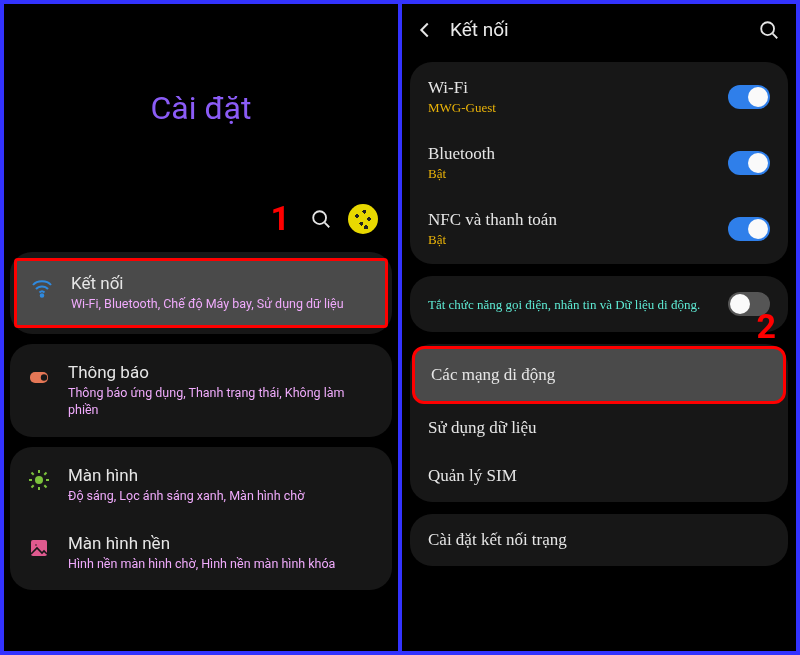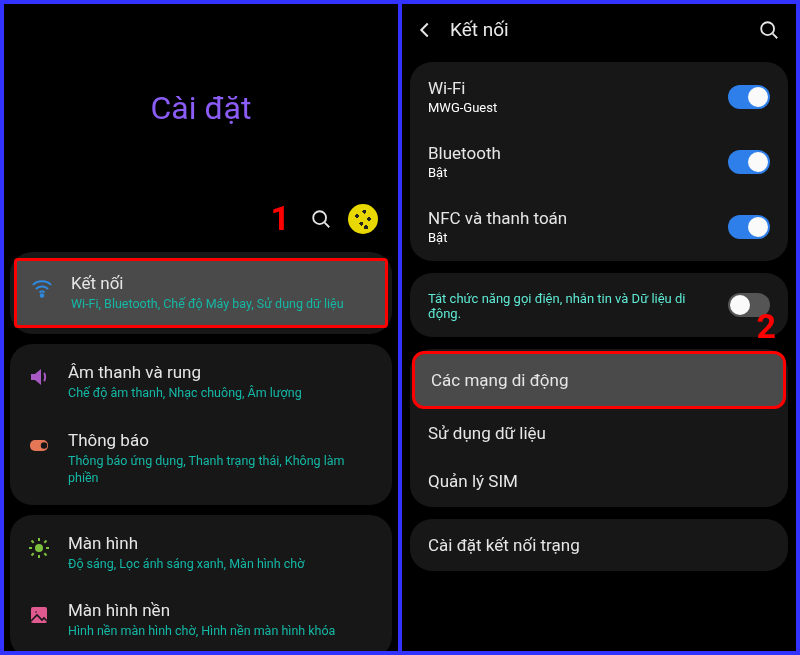--- a/index.html
+++ b/index.html
@@ -101,21 +101,21 @@
     margin-top: 2px;
   }
   .row-txt { flex: 1; min-width: 0; }
   .row-title {
     color: #e6e6e6;
     font-size: 17px;
     font-weight: 400;
     margin-bottom: 3px;
   }
   .row-sub {
-    color: #14b8a6;
+    color: #f0abfc;
     font-size: 12.5px;
     line-height: 1.35;
   }
   
   .r-header {
     display: flex;
     align-items: center;
     padding: 14px 16px 14px 12px;
     gap: 14px;
   }
@@ -138,27 +138,27 @@
     border-radius: 22px;
     padding: 2px 0;
   }
   .r-row {
     display: flex;
     align-items: center;
     padding: 14px 18px;
     gap: 12px;
     position: relative;
   }
-  .r-row-stack { flex: 1; min-width: 0; }
+  .r-row-stack { flex: 1; min-width: 0; font-family: Liberation Serif, serif; }
   .r-row-title {
     color: #e6e6e6;
     font-size: 17px;
   }
   .r-row-sub {
-    color: #ffffff;
+    color: #eab308;
     font-size: 13px;
     margin-top: 2px;
   }
   .r-row-sub.gray { color: #5eead4; }
   .toggle {
     width: 42px;
     height: 24px;
     border-radius: 12px;
     position: relative;
     flex-shrink: 0;
@@ -221,32 +221,20 @@
           </div>
       <div class="row-txt">
         <div class="row-title">Kết nối</div>
         <div class="row-sub">Wi-Fi, Bluetooth, Chế độ Máy bay, Sử dụng dữ liệu</div>
       </div>
         </div>
       </div>
       <div class="card">
         <div class="row">
       <div class="row-ic">
-            <svg width="24" height="24" viewBox="0 0 24 24" fill="#a759c4">
-              <path d="M4 9v6h4l6 5V4L8 9H4z"></path>
-              <path d="M17 8c1.5 1.5 1.5 6.5 0 8" stroke="#a759c4" stroke-width="2" fill="none"></path>
-            </svg>
-          </div>
-      <div class="row-txt">
-        <div class="row-title">Âm thanh và rung</div>
-        <div class="row-sub">Chế độ âm thanh, Nhạc chuông, Âm lượng</div>
-      </div>
-        </div>
-        <div class="row">
-      <div class="row-ic">
             <svg width="24" height="24" viewBox="0 0 24 24" fill="#e57756">
               <rect x="3" y="7" width="18" height="11" rx="5"></rect>
               <circle cx="17" cy="12.5" r="3.2" fill="#171717"></circle>
             </svg>
           </div>
       <div class="row-txt">
         <div class="row-title">Thông báo</div>
         <div class="row-sub">Thông báo ứng dụng, Thanh trạng thái, Không làm phiền</div>
       </div>
         </div>

